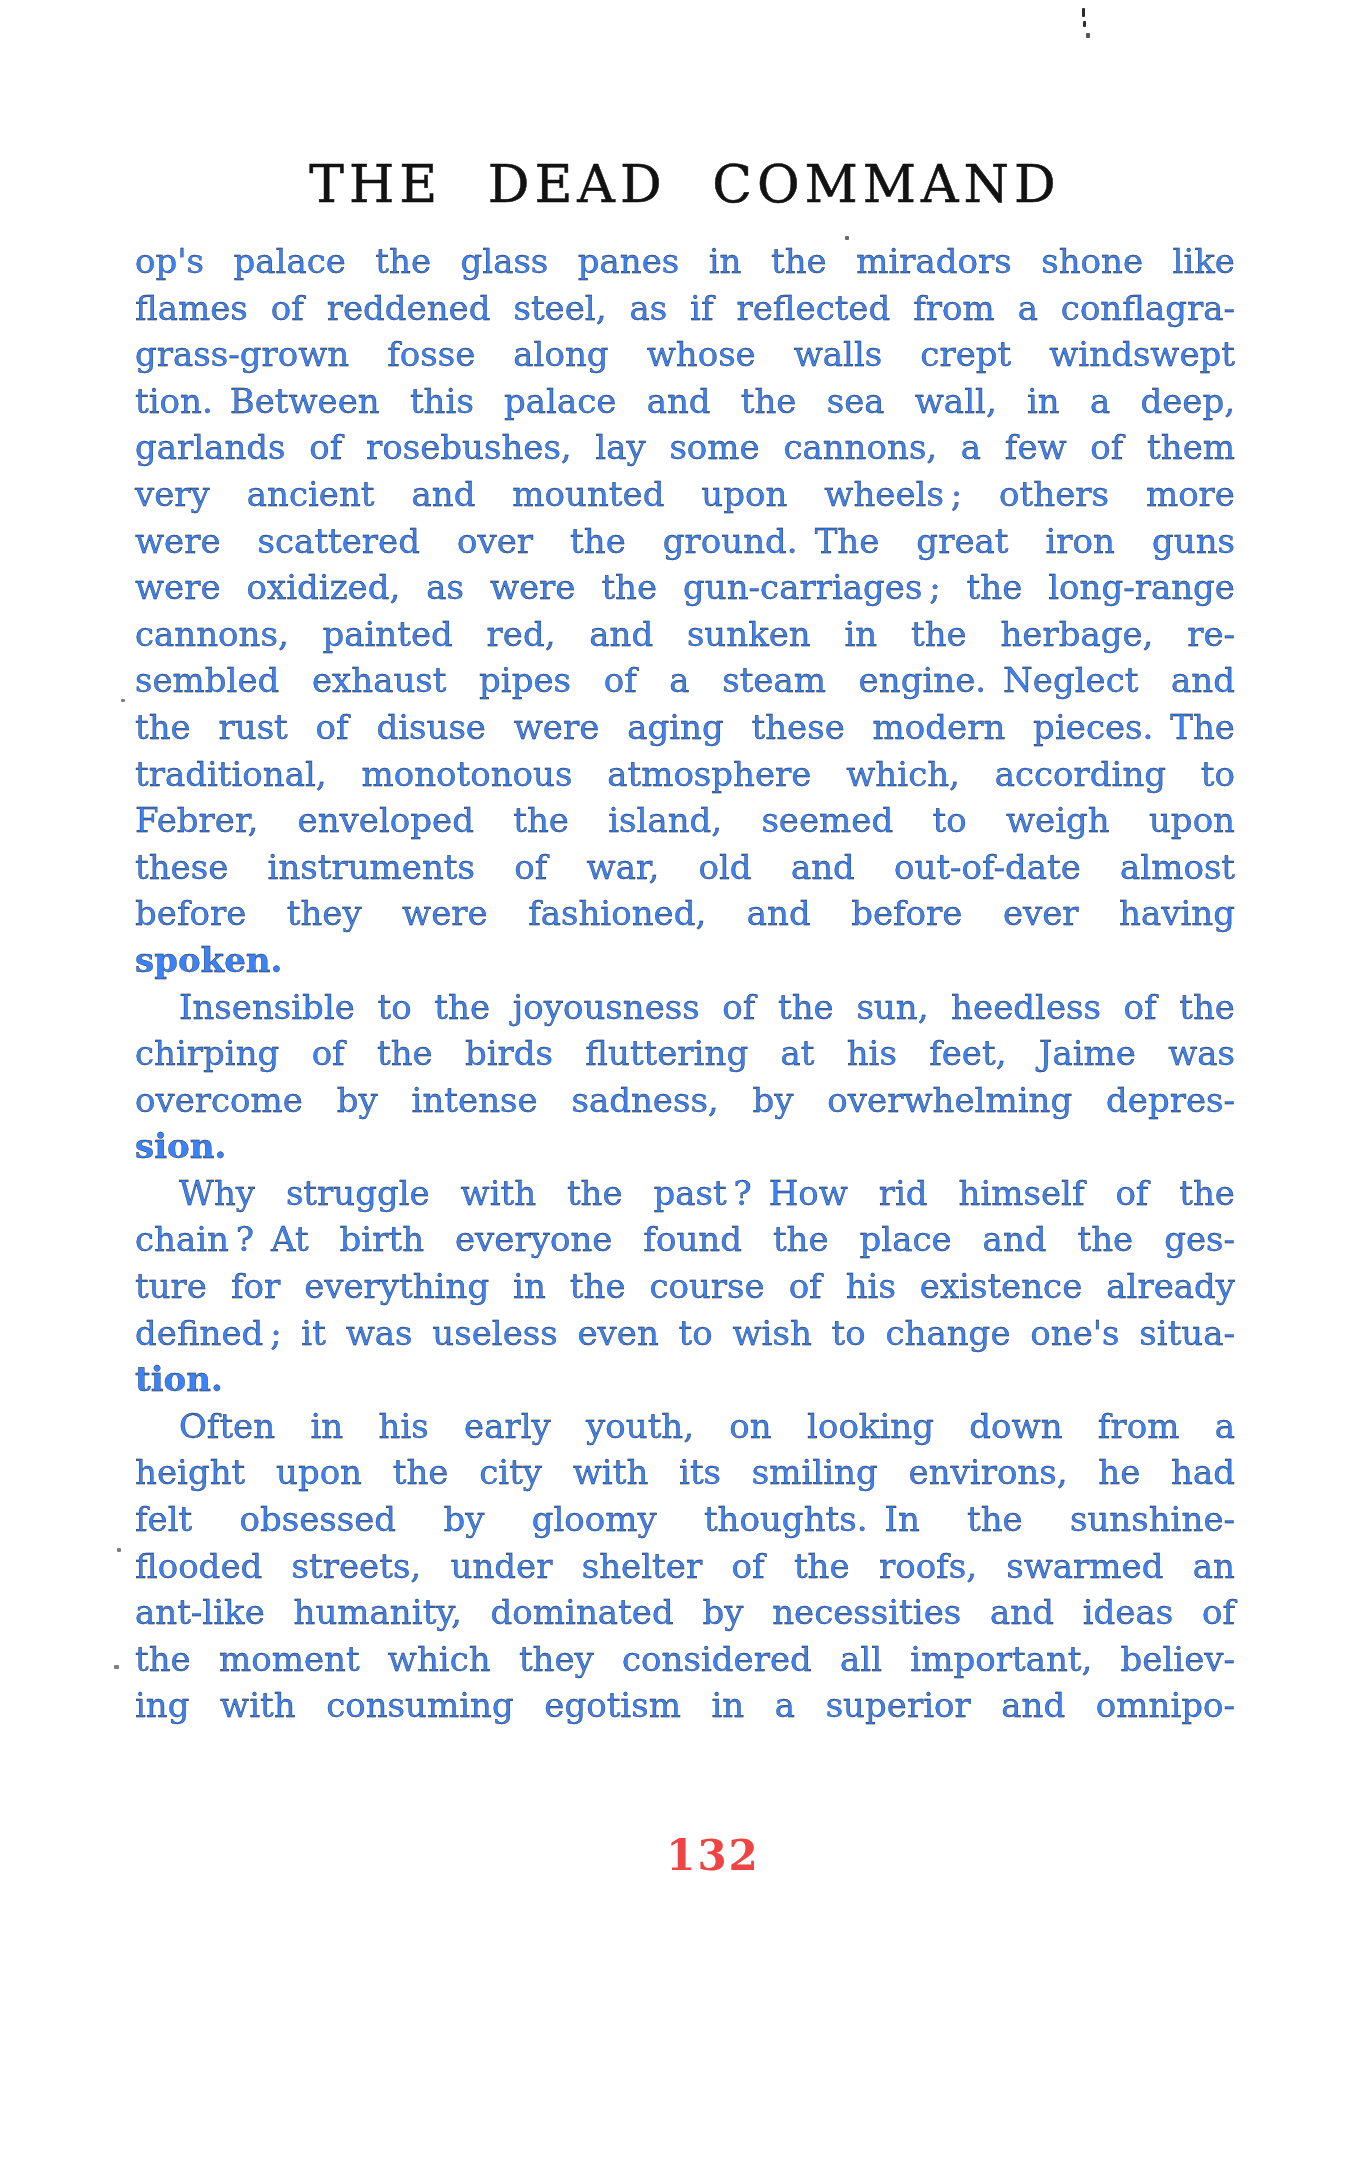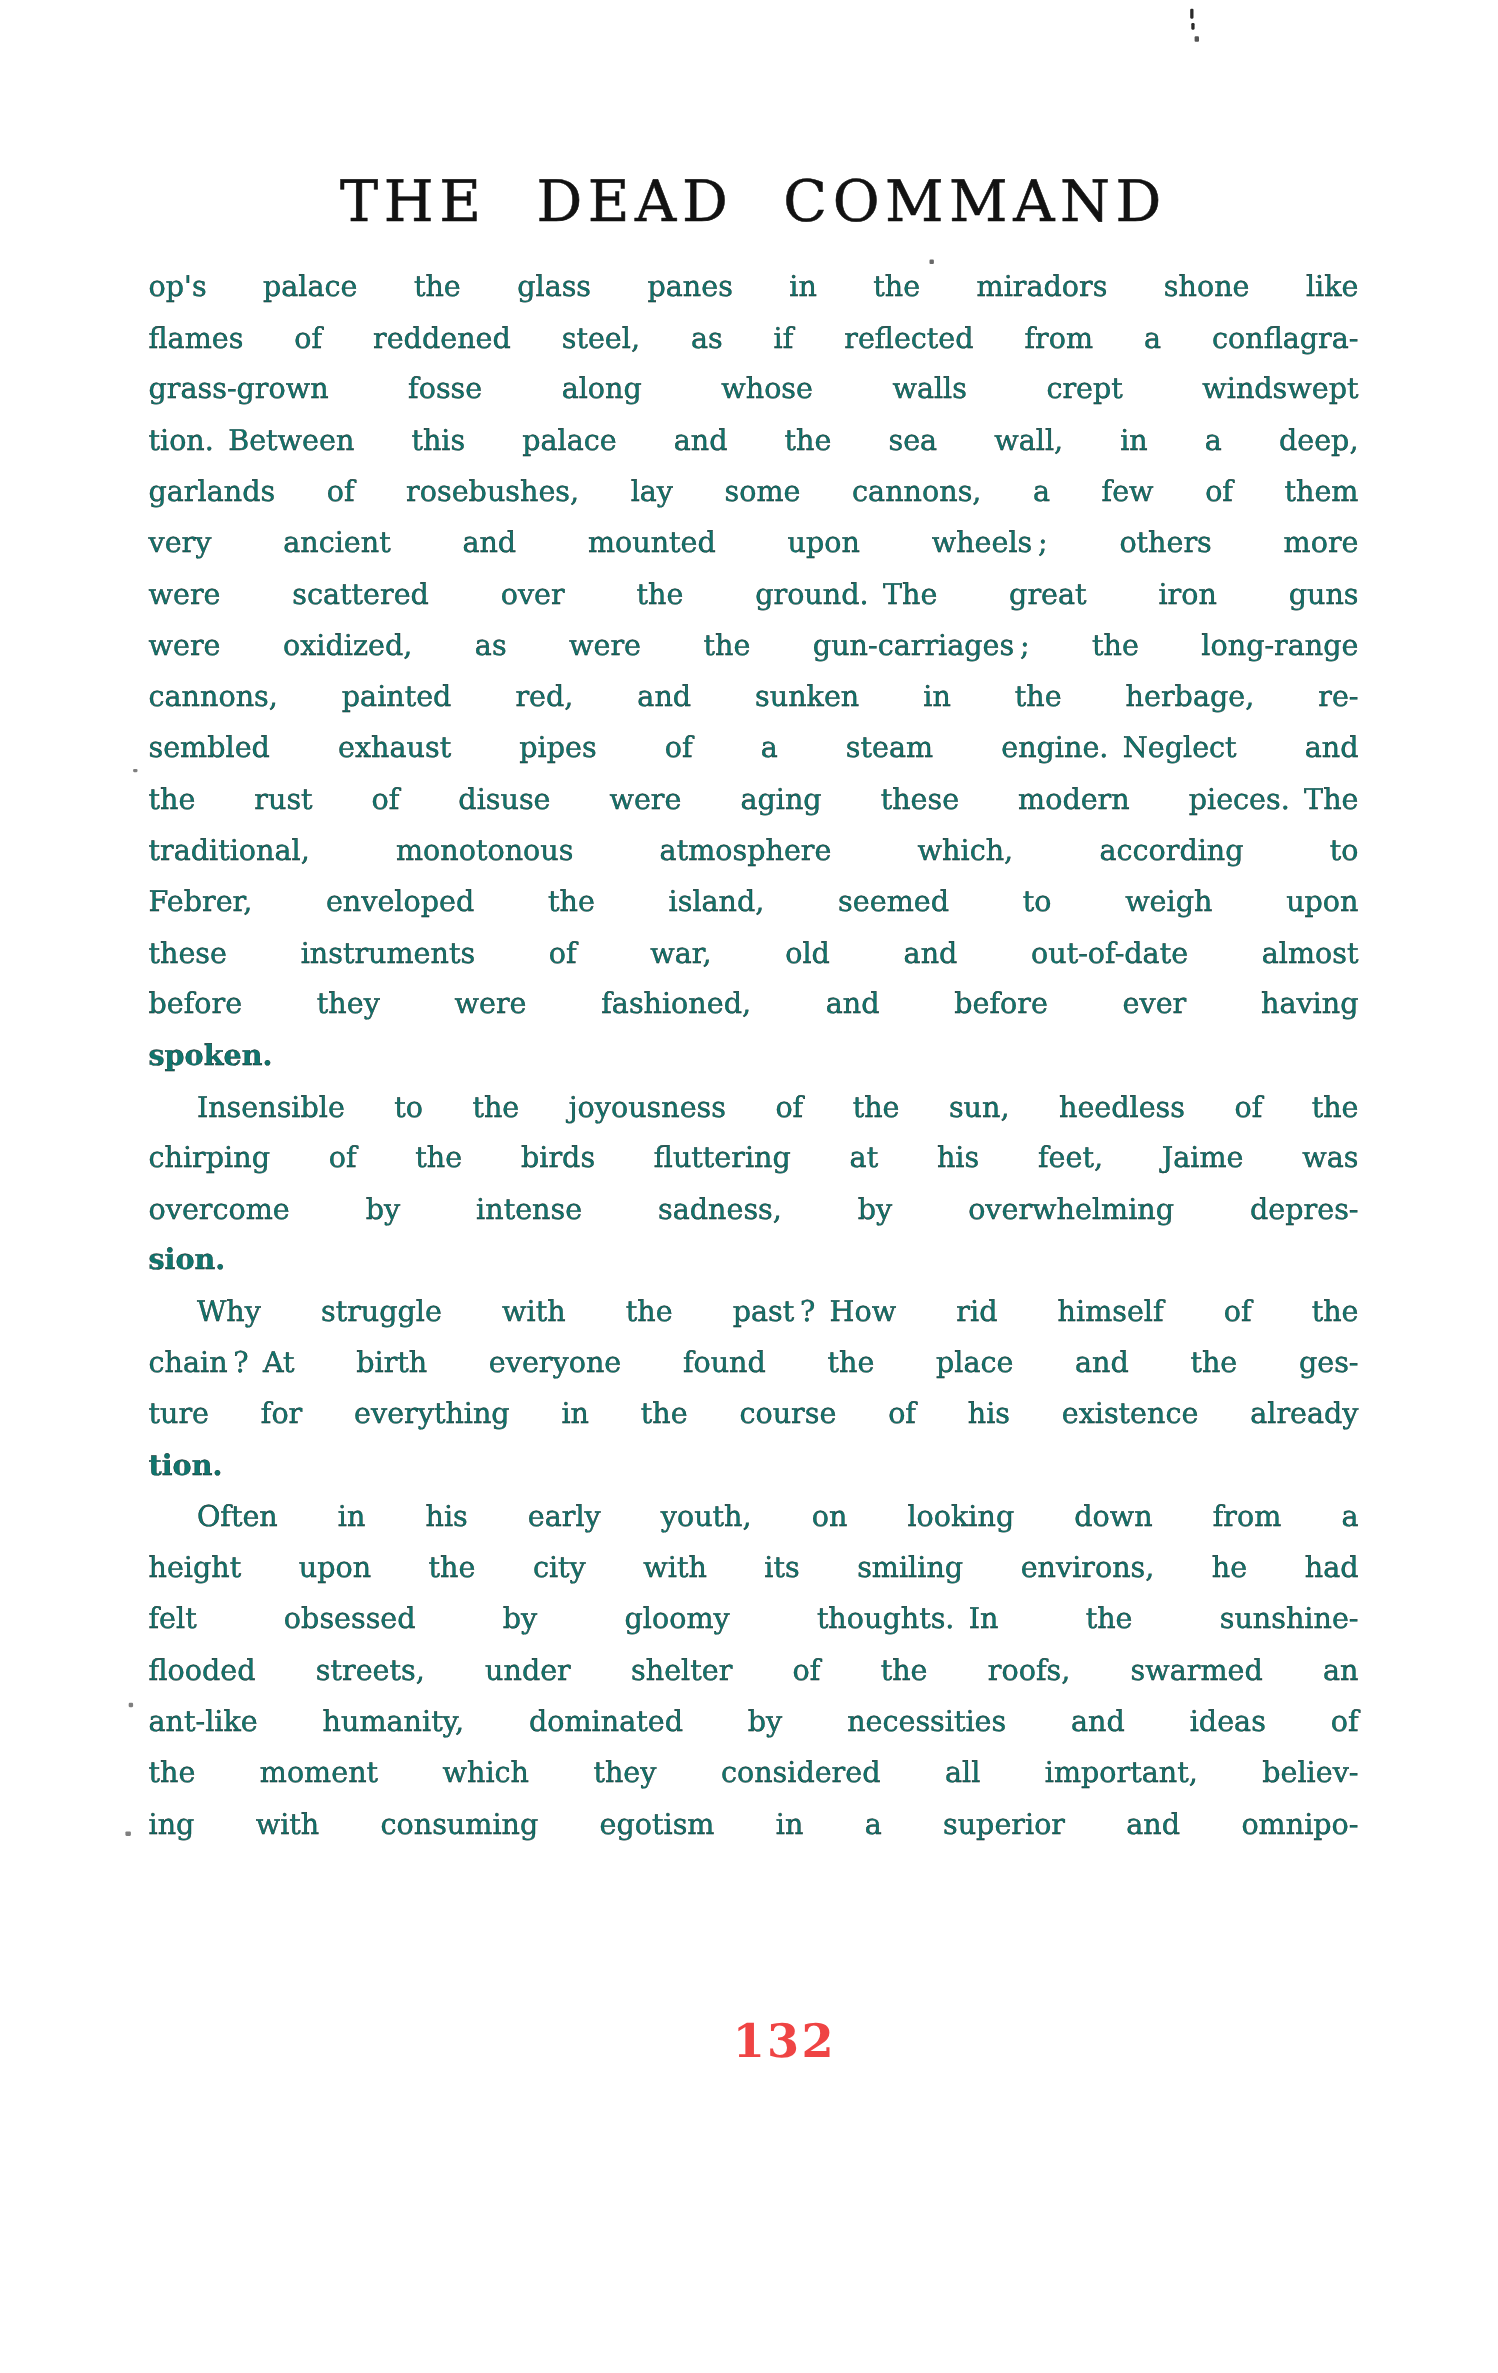--- a/index.html
+++ b/index.html
@@ -28,23 +28,23 @@
     word-spacing: 24px;
     color: #121212;
     -webkit-text-stroke: 0.5px #121212;
     white-space: nowrap;
   }
   .text-block {
     position: absolute;
     top: 238px;
     left: 135px;
     width: 1100px;
-    font-size: 26px;
+    font-size: 34px;
     line-height: 46.6px;
-    color: #0f766e;
+    color: #3b82f6;
     -webkit-text-stroke: 0.35px #161616;
   }
   .paragraph { margin: 0; padding: 0; }
   .line {
     text-align: justify;
     text-align-last: justify;
   }
   .line.para-end {
     text-align-last: left;
     font-weight: bold;
@@ -108,20 +108,21 @@
       <div class="line indent">Insensible to the joyousness of the sun, heedless of the</div>
       <div class="line">chirping of the birds fluttering at his feet, Jaime was</div>
       <div class="line">overcome by intense sadness, by overwhelming depres-</div>
       <div class="line para-end">sion.</div>
     </div>
 
     <div class="paragraph">
       <div class="line indent">Why struggle with the past ? How rid himself of the</div>
       <div class="line">chain ? At birth everyone found the place and the ges-</div>
       <div class="line">ture for everything in the course of his existence already</div>
+      <div class="line">defined ; it was useless even to wish to change one's situa-</div>
       <div class="line para-end">tion.</div>
     </div>
 
     <div class="paragraph">
       <div class="line indent">Often in his early youth, on looking down from a</div>
       <div class="line">height upon the city with its smiling environs, he had</div>
       <div class="line">felt obsessed by gloomy thoughts. In the sunshine-</div>
       <div class="line">flooded streets, under shelter of the roofs, swarmed an</div>
       <div class="line">ant-like humanity, dominated by necessities and ideas of</div>
       <div class="line">the moment which they considered all important, believ-</div>

